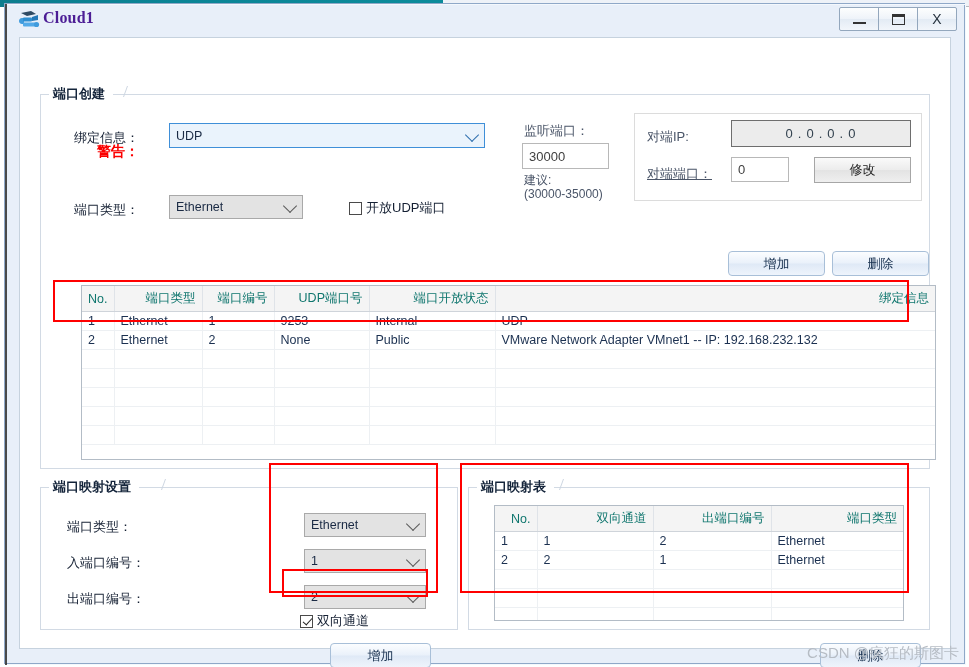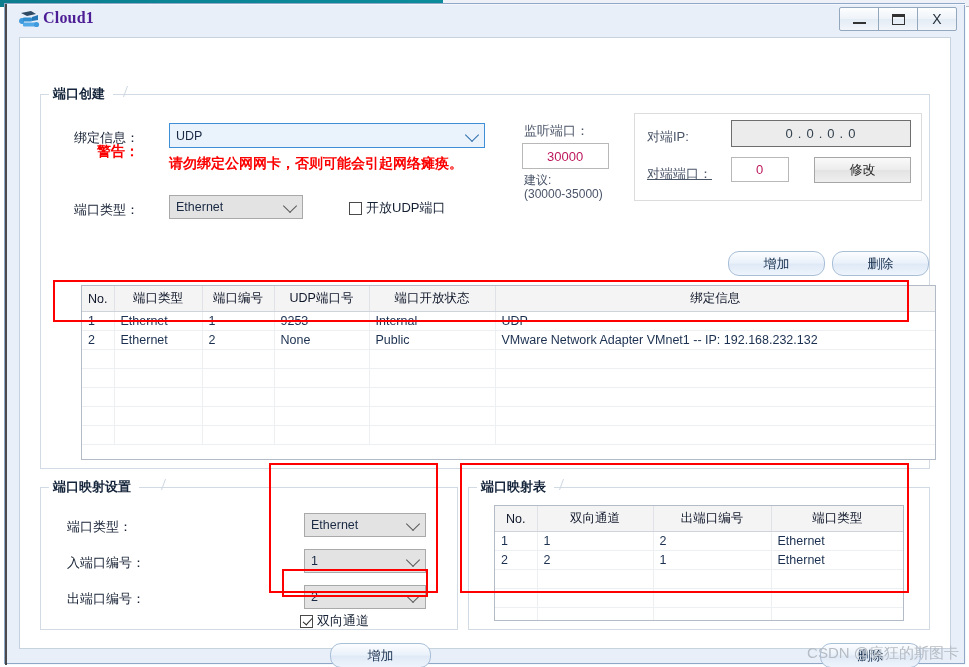--- a/index.html
+++ b/index.html
@@ -67,44 +67,44 @@
 
   
   .combo{position:absolute;box-sizing:border-box;display:flex;align-items:center;
     font-size:12.5px;color:#1a2a44;padding-left:6px;}
   .combo-blue{background:#eaf3fc;border:1px solid #3f8fd8;}
   .combo-grey{background:#e3e3e3;border:1px solid #a9a9a9;}
   .chev{position:absolute;right:7px;top:50%;width:9px;height:9px;margin-top:-6px;
     border-right:1.6px solid #5a5a5a;border-bottom:1.6px solid #5a5a5a;transform:rotate(45deg);}
   .chev-blue{border-color:#2f6fae;}
   .txtin{position:absolute;box-sizing:border-box;background:#fff;border:1px solid #b8b8b8;
-    display:flex;align-items:center;padding-left:24px;font-size:13px;color:#be185d;}
+    display:flex;align-items:center;padding-left:6px;font-size:13px;color:#404040;}
   .ipbox{position:absolute;box-sizing:border-box;background:#ececec;border:1px solid #6e6e6e;
     display:flex;align-items:center;justify-content:center;font-size:13px;color:#33424f;letter-spacing:1px;}
   .ipbox span{padding:0 2px;}
 
   
   .btn{position:absolute;box-sizing:border-box;display:flex;align-items:center;justify-content:center;
     font-size:13px;color:#17304f;}
   .btn-blue{background:linear-gradient(180deg,#fbfdff 0%,#eaf1fa 48%,#dfe9f6 52%,#eef4fc 100%);
-    border:1px solid #a8bfd8;border-radius:11px;}
+    border:1px solid #a8bfd8;border-radius:4px;}
   .btn-grey{background:linear-gradient(180deg,#fafafa 0%,#ececec 50%,#e3e3e3 51%,#efefef 100%);
     border:1px solid #a6a6a6;border-radius:0;color:#222;}
 
   
   .cbox{position:absolute;display:flex;align-items:center;font-size:13px;color:#152033;white-space:nowrap;}
   .cbox .bx{width:13px;height:13px;border:1px solid #4a4a4a;background:#fff;margin-right:4px;
     position:relative;box-sizing:border-box;flex:none;}
   .cbox .bx.checked:after{content:"";position:absolute;left:3.5px;top:0.5px;width:4px;height:8px;
     border-right:1.6px solid #222;border-bottom:1.6px solid #222;transform:rotate(42deg);}
 
   
   .tablewrap{position:absolute;box-sizing:border-box;background:#fff;border:1px solid #b3bcc6;overflow:hidden;}
   table.grid{border-collapse:collapse;width:100%;table-layout:fixed;}
-  table.grid th{font-weight:normal;text-align:center;font-size:12.5px;color:#0f172a;
+  table.grid th{font-weight:normal;text-align:right;font-size:12.5px;color:#0f766e;
     background:#f4f4f4;border-bottom:1px solid #cfd4da;border-right:1px solid #dfe3e8;
     padding:4px 6px;height:21px;box-sizing:border-box;white-space:nowrap;}
   table.grid td{font-size:12.5px;color:#1b3050;border-bottom:1px solid #edf0f3;
     border-right:1px solid #edf0f3;padding:2px 6px;height:19px;box-sizing:border-box;white-space:nowrap;overflow:hidden;}
   table.grid th:last-child,table.grid td:last-child{border-right:none;}
 
   
   .redbox{position:absolute;border:2px solid #ff0000;box-sizing:border-box;pointer-events:none;}
 
   
@@ -161,21 +161,20 @@
         <div class="group-title">端口创建</div>
         <div class="group-tab-slash" style="left:84px;"></div>
 
         <div class="lbl" style="left:33px;top:34px;">绑定信息：</div>
         <div class="combo combo-blue" style="left:128px;top:28px;width:316px;height:25px;">
           <span>UDP</span>
           <i class="chev chev-blue"></i>
         </div>
 
         <div class="warn-label" style="left:56px;top:48px;">警告：</div>
-        <div class="warn-text" style="left:128px;top:60px;">请勿绑定公网网卡，否则可能会引起网络瘫痪。</div>
 
         <div class="lbl" style="left:33px;top:106px;">端口类型：</div>
         <div class="combo combo-grey" style="left:128px;top:100px;width:134px;height:24px;">
           <span>Ethernet</span>
           <i class="chev"></i>
         </div>
 
         <div class="cbox" style="left:308px;top:104px;">
           <i class="bx"></i>
           <span>开放UDP端口</span>

